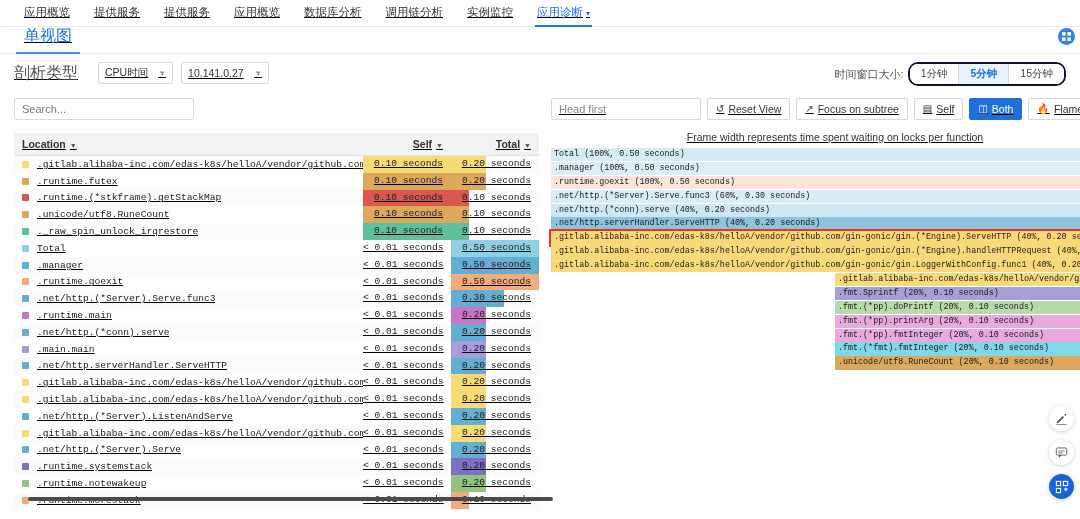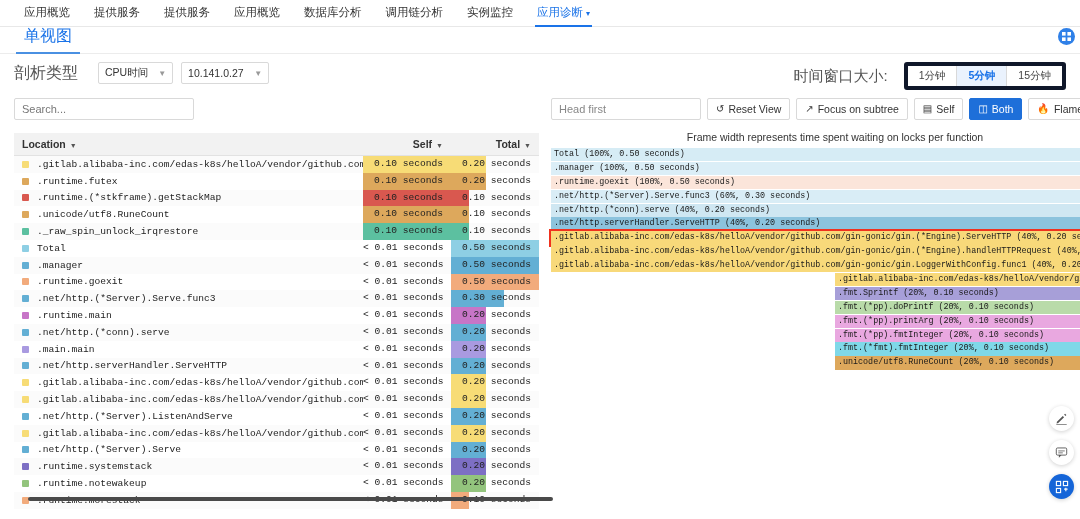--- a/index.html
+++ b/index.html
@@ -2,21 +2,21 @@
 <html><head>
 <meta charset="utf-8">
 <style>
   * { box-sizing: border-box; margin: 0; padding: 0; }
   html, body {
     width: 1080px; height: 519px;
     background: #fff;
     font-family: "Liberation Sans", sans-serif;
     overflow: hidden;
   }
-  .app { position: relative; width: 1080px; height: 519px; background: #fff; }
+  .app { position: relative; width: 1080px; height: 519px; background: #fff; text-decoration: underline; }
 
   
   .topnav {
     display: flex; align-items: flex-end; gap: 0;
     height: 27px; padding-left: 12px;
     border-bottom: 1px solid #e8e8e8;
   }
   .topnav-item {
     font-size: 11.5px; color: #333; padding: 0 12px 6px 12px;
     white-space: nowrap; position: relative; cursor: pointer;
@@ -51,22 +51,22 @@
     height: 22px; min-width: 66px; padding: 0 6px;
     border: 1px solid #d9d9d9; border-radius: 2px;
     font-size: 10.5px; color: #333; background: #fff; margin-right: 8px;
     cursor: pointer;
   }
   .select .chev { font-size: 8px; color: #999; margin-left: 10px; }
   .window-wrap {
     position: absolute; right: 14px; top: 8px;
     display: flex; align-items: center;
   }
-  .window-label { font-size: 15px; color: #555; margin-right: 16px; }
-  .seg { display: flex; border: 4px solid #0f172a; border-radius: 3px; overflow: hidden; }
+  .window-label { font-size: 11px; color: #555; margin-right: 4px; }
+  .seg { display: flex; border: 2px solid #0f172a; border-radius: 10px; overflow: hidden; }
   .seg-btn {
     font-size: 10.5px; color: #444; padding: 3px 11px; background: #fff;
     border-right: 1px solid #d9d9d9; cursor: pointer; white-space: nowrap;
   }
   .seg-btn:last-child { border-right: none; }
   .seg-btn.active { background: #eaf2fd; color: #1a73e8; font-weight: 700; }
 
   
   .main { display: flex; height: 410px; padding: 0 14px; gap: 12px; position: relative; }
   .left-pane { width: 525px; position: relative; }

